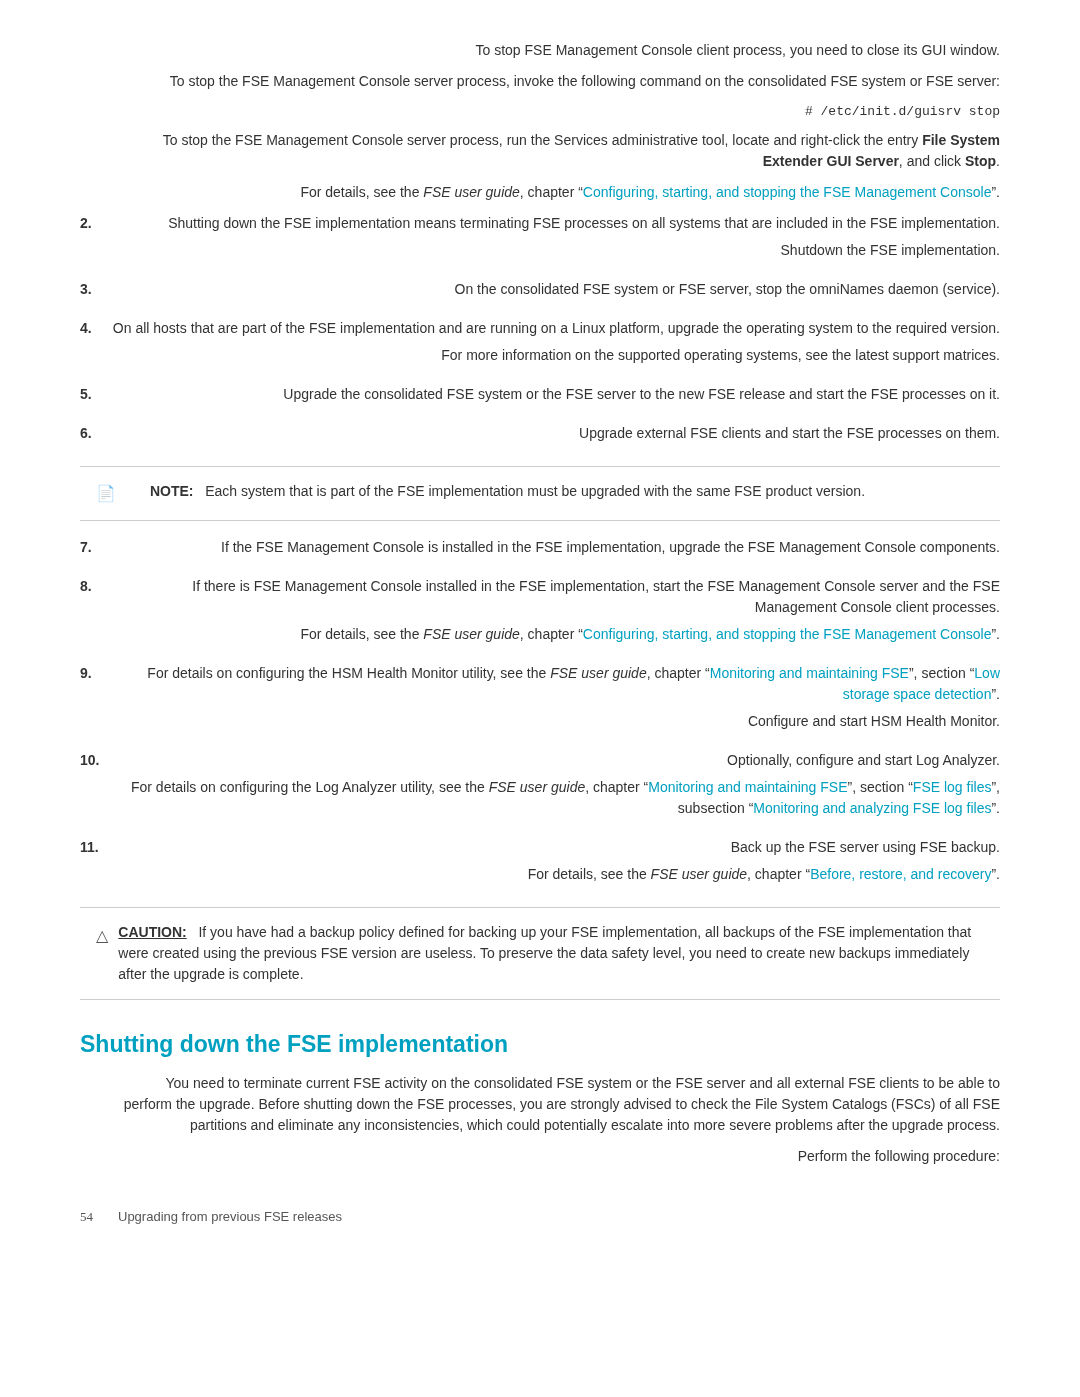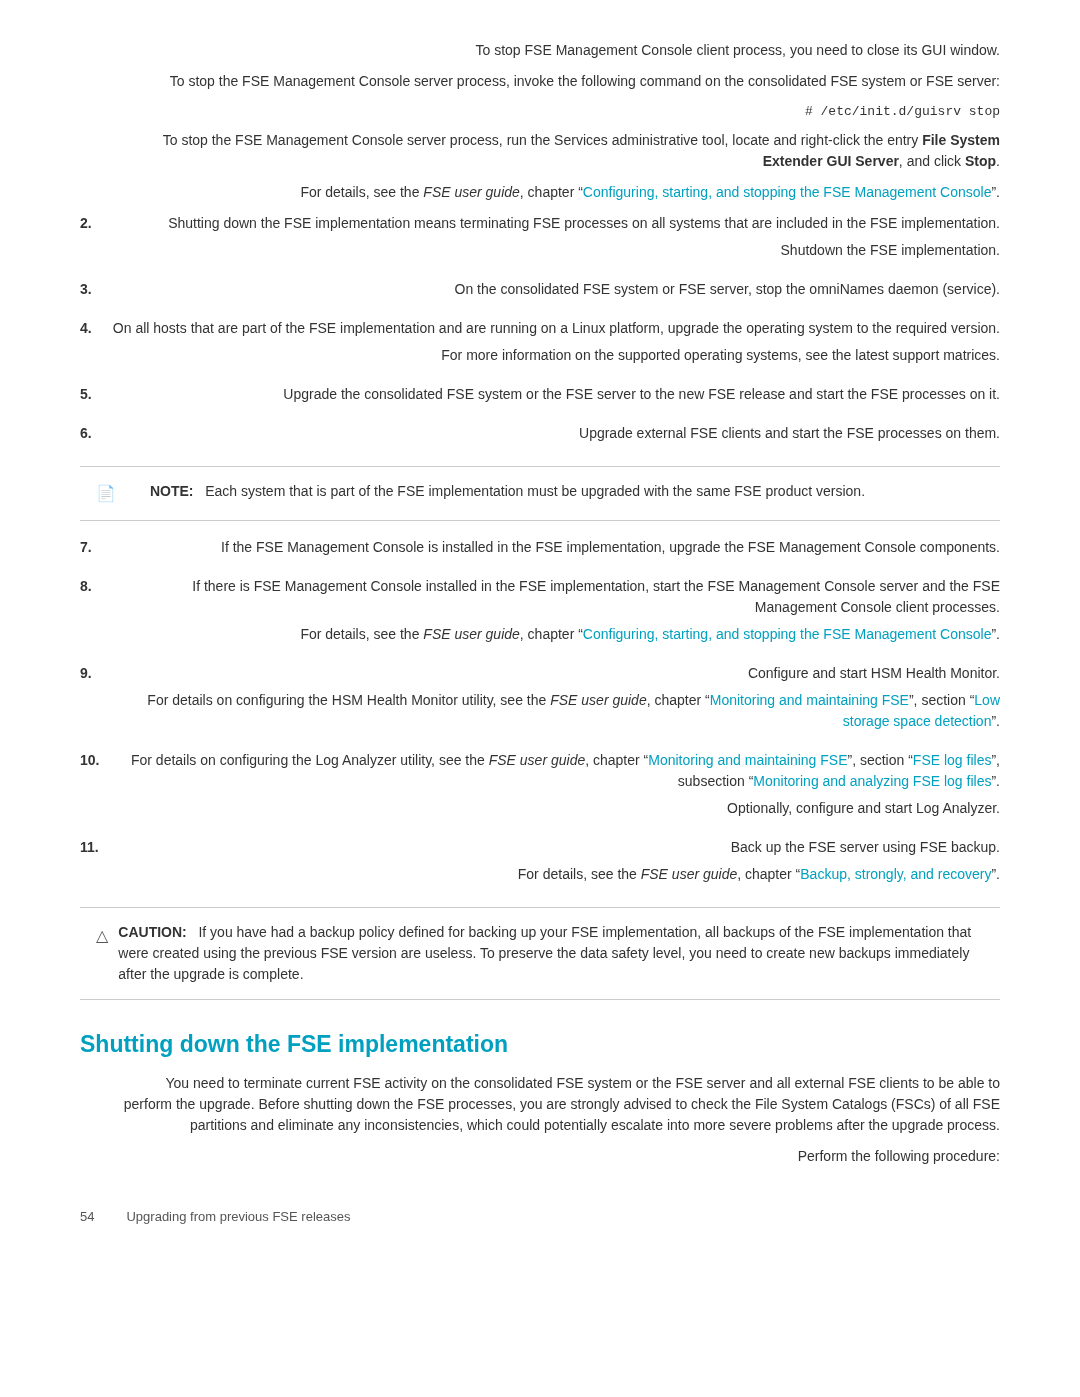--- a/index.html
+++ b/index.html
@@ -83,39 +83,41 @@
       align-items: flex-start;
     }
     .caution-icon {
       font-size: 16px;
       color: #555;
       flex-shrink: 0;
       margin-top: 2px;
     }
     .caution-label {
       font-weight: bold;
+      text-decoration: underline;
     }
 
     .section-heading {
       font-size: 23px;
       font-weight: bold;
       color: #00a0c0;
       margin: 30px 0 14px 0;
       line-height: 1.3;
     }
 
     .footer {
       display: flex;
       align-items: center;
       margin-top: 40px;
       font-size: 13px;
       color: #555;
     }
     .footer-page {
-      margin-right: 32px;
+      margin-right: 25px;
+      font-family: Liberation Serif, serif;
     }
 
     .indent-block {
       padding-left: 40px;
     }
   </style>
 </head>
 <body>
 
 <div class="content-area">
@@ -187,41 +189,41 @@
       <div class="list-content">
         <p>If there is FSE Management Console installed in the FSE implementation, start the FSE Management Console server and the FSE Management Console client processes.</p>
         <p>
           <span>For details, see the </span><span class="italic">FSE user guide</span><span>, chapter “</span><a class="link" href="#">Configuring, starting, and stopping the FSE Management Console</a><span>”.</span>
         </p>
       </div>
     </li>
     <li>
       <span class="list-number bold">9.</span>
       <div class="list-content">
+        <p>
+          <span>For details on configuring the HSM Health Monitor utility, see the </span><span class="italic">FSE user guide</span><span>, chapter “</span><a class="link" href="#">Monitoring and maintaining FSE</a><span>”, section “</span><a class="link" href="#">Low storage space detection</a><span>”.</span>
+        </p>
         <p>Configure and start HSM Health Monitor.</p>
-        <p>
-          <span>For details on configuring the HSM Health Monitor utility, see the </span><span class="italic">FSE user guide</span><span>, chapter “</span><a class="link" href="#">Monitoring and maintaining FSE</a><span>”, section “</span><a class="link" href="#">Low storage space detection</a><span>”.</span>
-        </p>
       </div>
     </li>
     <li>
       <span class="list-number bold">10.</span>
       <div class="list-content">
+        <p>Optionally, configure and start Log Analyzer.</p>
         <p>
           <span>For details on configuring the Log Analyzer utility, see the </span><span class="italic">FSE user guide</span><span>, chapter “</span><a class="link" href="#">Monitoring and maintaining FSE</a><span>”, section “</span><a class="link" href="#">FSE log files</a><span>”, subsection “</span><a class="link" href="#">Monitoring and analyzing FSE log files</a><span>”.</span>
         </p>
-        <p>Optionally, configure and start Log Analyzer.</p>
       </div>
     </li>
     <li>
       <span class="list-number bold">11.</span>
       <div class="list-content">
         <p>Back up the FSE server using FSE backup.</p>
         <p>
-          <span>For details, see the </span><span class="italic">FSE user guide</span><span>, chapter “</span><a class="link" href="#">Backup, strongly, and recovery</a><span>”.</span>
+          <span>For details, see the </span><span class="italic">FSE user guide</span><span>, chapter “</span><a class="link" href="#">Before, restore, and recovery</a><span>”.</span>
         </p>
       </div>
     </li>
   </ul>
 
   <div class="caution-box">
     <span class="caution-icon">△</span>
     <div>
       <span class="caution-label">CAUTION:</span>
       <span>&nbsp; If you have had a backup policy defined for backing up your FSE implementation, all backups of the FSE implementation that were created using the previous FSE version are useless. To preserve the data safety level, you need to create new backups immediately after the upgrade is complete.</span>

